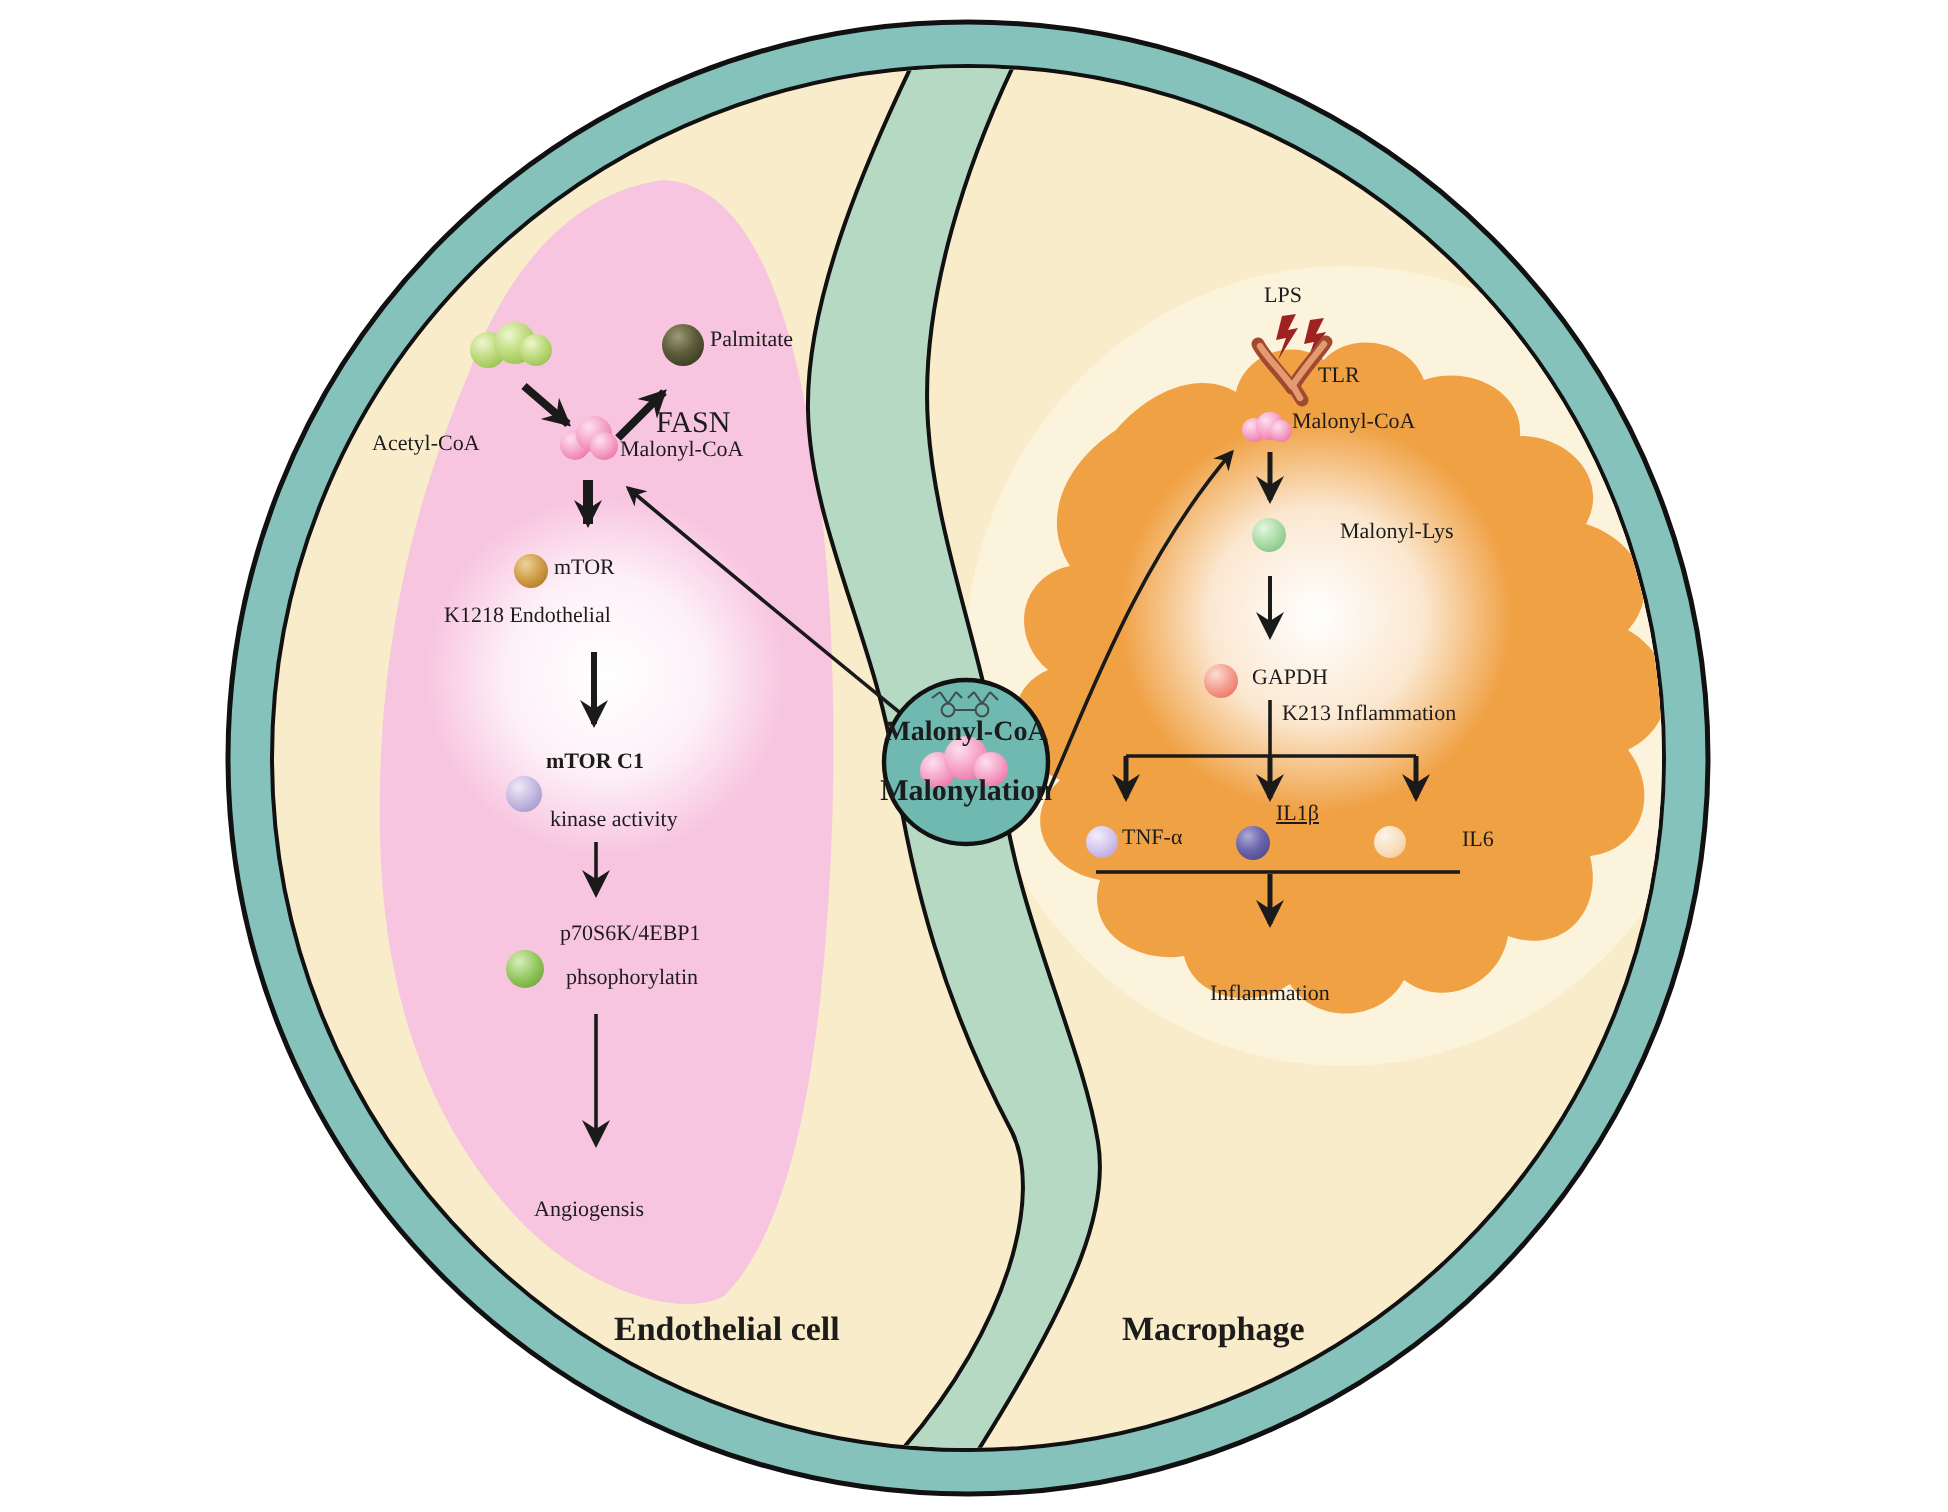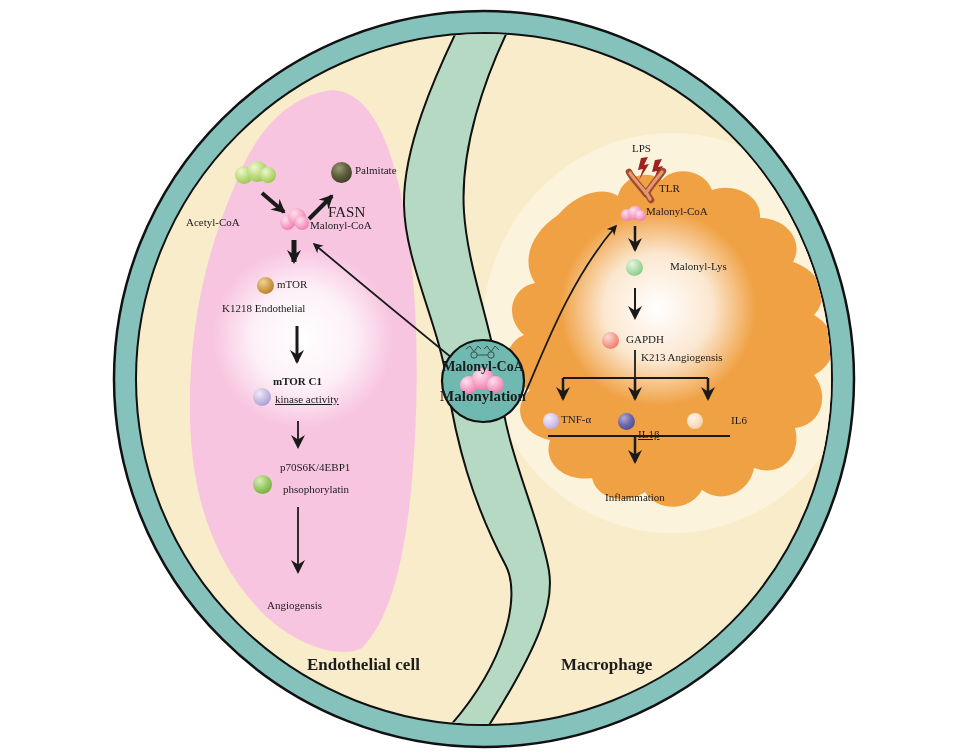--- a/index.html
+++ b/index.html
@@ -147,21 +147,21 @@
   </div>
   <div class="lbl small" style="left:328px;top:204px;">FASN</div>
   <div class="lbl" style="left:310px;top:219px;">Malonyl-CoA</div>
 
   <div class="sphere sp-brown" style="left:257px;top:277px;width:17px;height:17px;"></div>
   <div class="lbl" style="left:277px;top:278px;">mTOR</div>
   <div class="lbl" style="left:222px;top:302px;">K1218 Endothelial</div>
 
   <div class="lbl" style="left:273px;top:375px;font-weight:bold;">mTOR C1</div>
   <div class="sphere sp-lavender" style="left:253px;top:388px;width:18px;height:18px;"></div>
-  <div class="lbl" style="left:275px;top:393px;text-decoration:underline;">kinase activity</div>
+  <div class="lbl" style="left:275px;top:404px;">kinase activity</div>
 
   <div class="lbl" style="left:280px;top:461px;">p70S6K/4EBP1</div>
   <div class="sphere sp-dgreen" style="left:253px;top:475px;width:19px;height:19px;"></div>
   <div class="lbl" style="left:283px;top:483px;">phsophorylatin</div>
 
   <div class="lbl" style="left:267px;top:599px;">Angiogensis</div>
   <div class="lbl bold" style="left:307px;top:656px;font-size:17px;">Endothelial cell</div>
 
   <div class="lbl bold center" style="left:441px;top:359px;width:84px;font-size:14px;z-index:3;">Malonyl-CoA</div>
   <div class="cluster" style="left:460px;top:368px;width:46px;height:28px;z-index:2;">
@@ -179,25 +179,25 @@
     <span class="sphere sp-pink" style="left:7px;top:0px;width:14px;height:14px;"></span>
     <span class="sphere sp-pink" style="left:14px;top:4px;width:11px;height:11px;"></span>
   </div>
   <div class="lbl" style="left:646px;top:205px;">Malonyl-CoA</div>
 
   <div class="sphere sp-ltgreen" style="left:626px;top:259px;width:17px;height:17px;"></div>
   <div class="lbl" style="left:670px;top:260px;">Malonyl-Lys</div>
 
   <div class="sphere sp-salmon" style="left:602px;top:332px;width:17px;height:17px;"></div>
   <div class="lbl" style="left:626px;top:333px;">GAPDH</div>
-  <div class="lbl" style="left:641px;top:351px;">K213 Angiogensis</div>
+  <div class="lbl" style="left:641px;top:351px;">K213 Inflammation</div>
 
   <div class="sphere sp-lilac" style="left:543px;top:413px;width:16px;height:16px;"></div>
   <div class="lbl" style="left:561px;top:413px;">TNF-α</div>
   <div class="sphere sp-indigo" style="left:618px;top:413px;width:17px;height:17px;"></div>
-  <div class="lbl" style="left:638px;top:428px;text-decoration:underline;">IL1β</div>
+  <div class="lbl" style="left:638px;top:401px;text-decoration:underline;">IL1β</div>
   <div class="sphere sp-peach" style="left:687px;top:413px;width:16px;height:16px;"></div>
   <div class="lbl" style="left:731px;top:414px;">IL6</div>
 
   <div class="lbl" style="left:605px;top:491px;">Inflammation</div>
   <div class="lbl bold" style="left:561px;top:656px;font-size:17px;">Macrophage</div>
 
 </div>
 
 </body></html>

